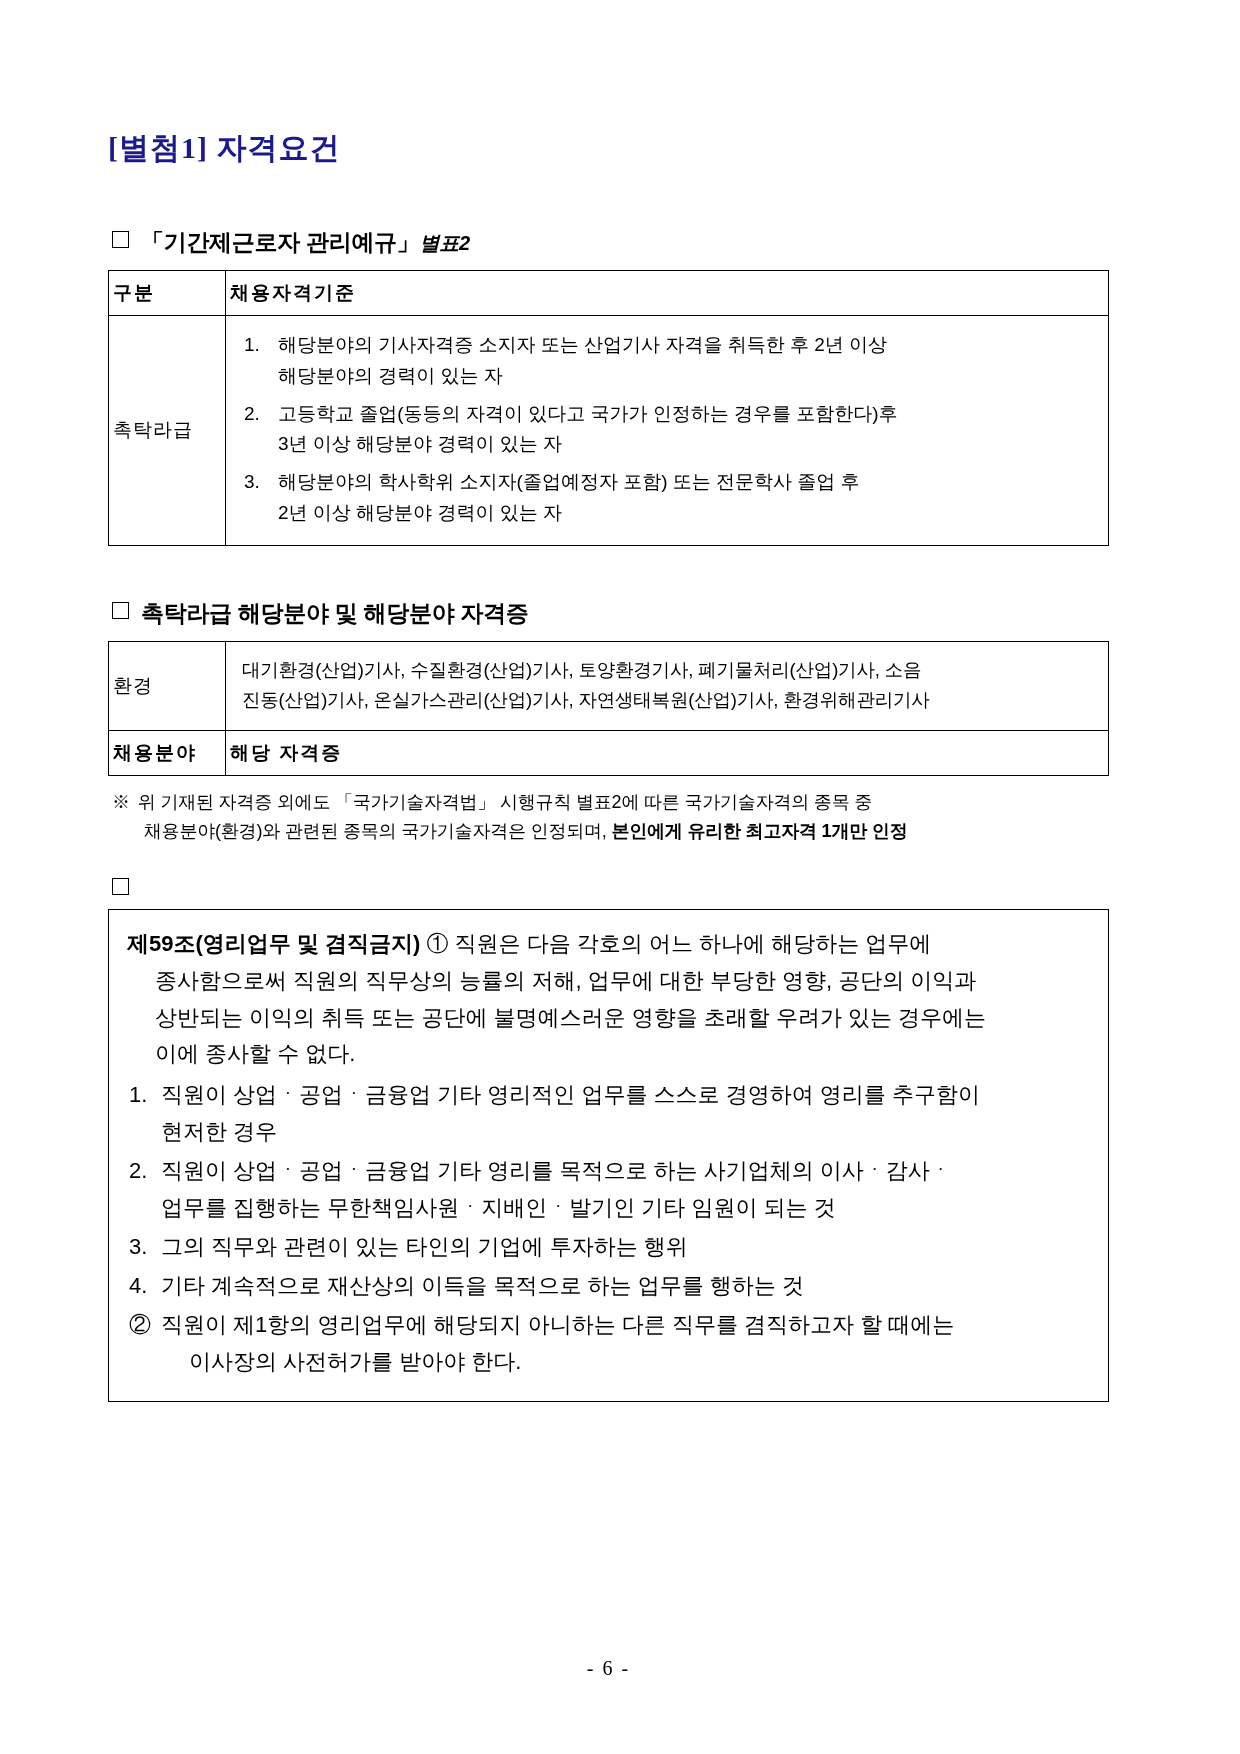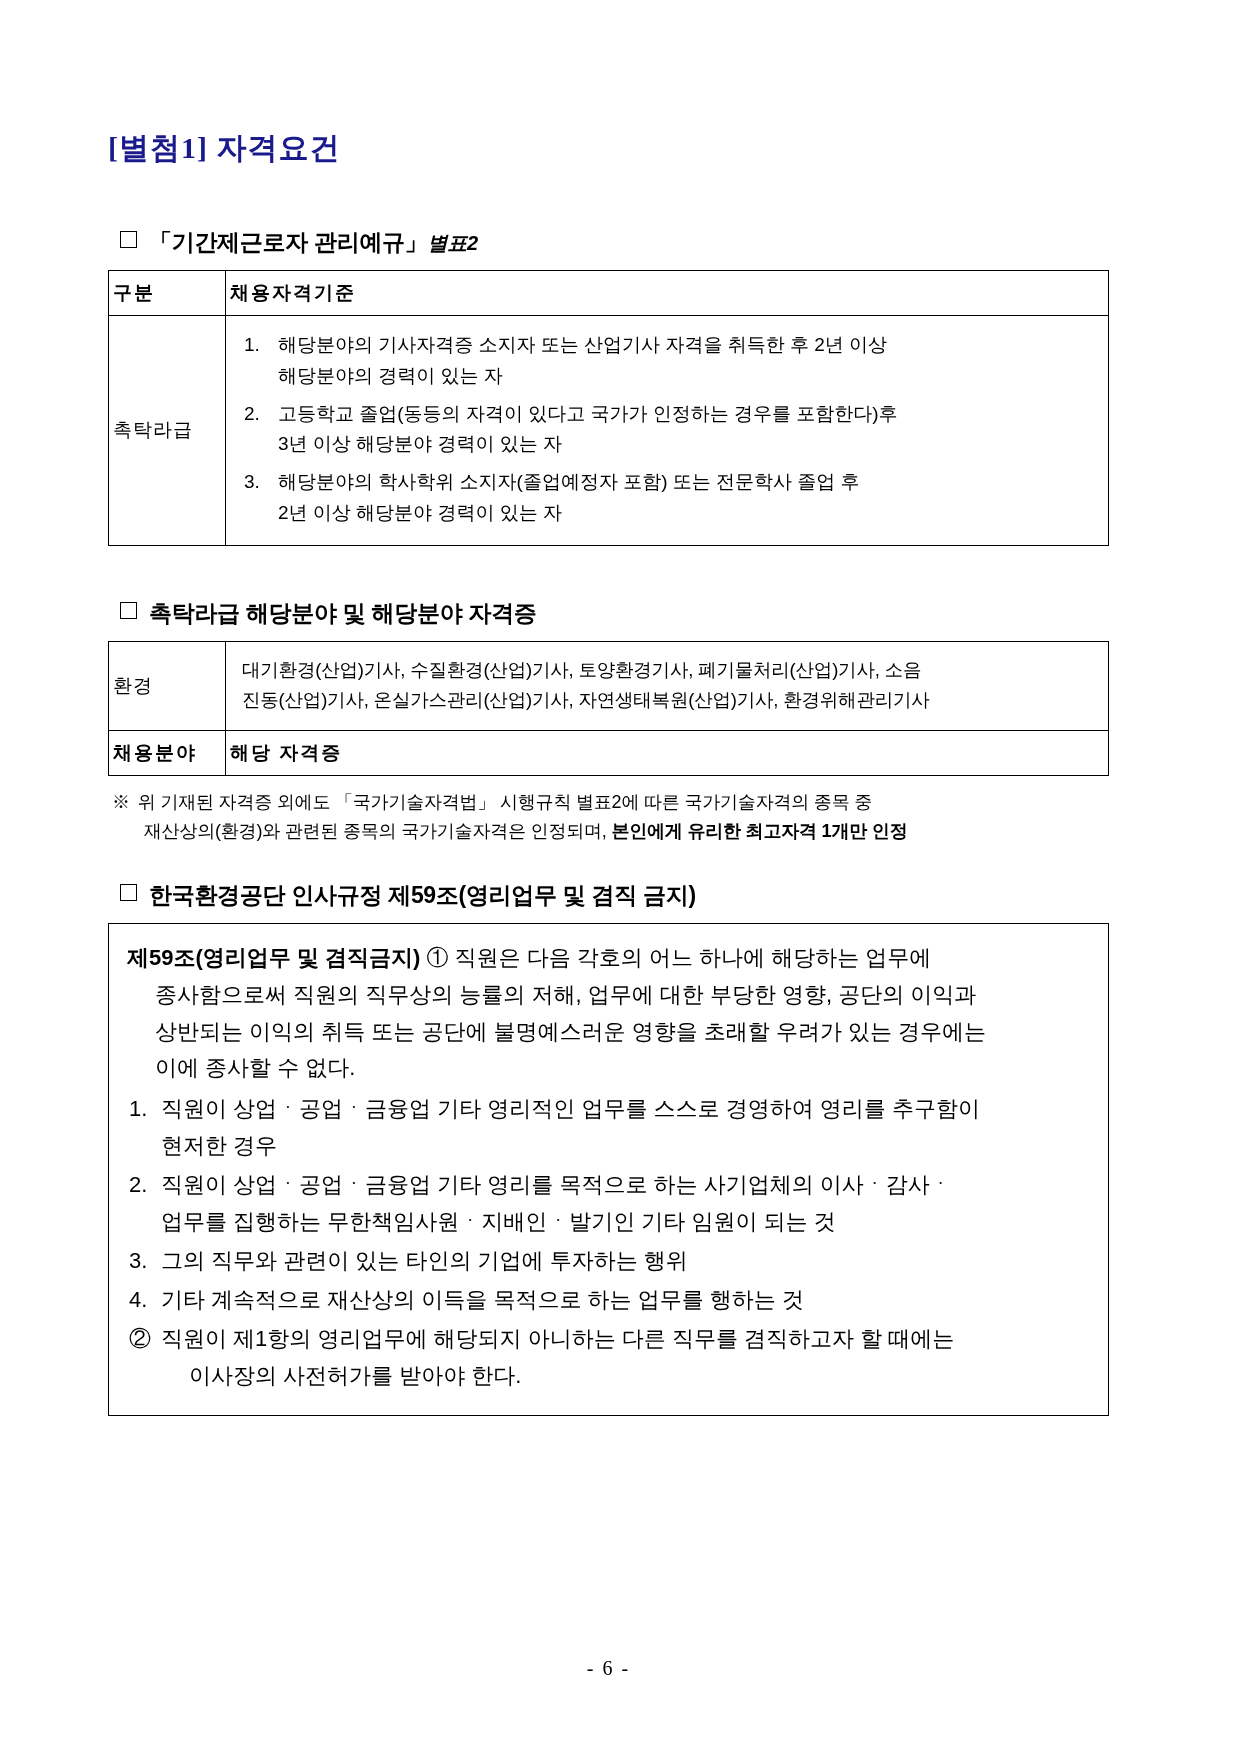--- a/index.html
+++ b/index.html
@@ -31,21 +31,21 @@
     letter-spacing: 1px;
     margin: 0 0 58px 0;
   }
 
   
   .section-heading {
     display: flex;
     align-items: baseline;
     font-size: 23px;
     font-weight: bold;
-    margin: 0 0 12px 12px;
+    margin: 0 0 12px 4px;
     letter-spacing: -0.3px;
   }
   .section-heading .box-mark {
     display: inline-block;
     width: 15px;
     height: 15px;
     border: 1.6px solid #000;
     margin-right: 12px;
     position: relative;
     top: -2px;
@@ -271,29 +271,28 @@
           <div class="th-cell">해당 자격증</div>
         </th>
       </tr>
     </tbody>
   </table>
 
   <div class="note">
     <span class="mark">※</span>
     <span class="note-body">
       <span>위 기재된 자격증 외에도 「국가기술자격법」 시행규칙 별표2에 따른 국가기술자격의 종목 중</span><br>
-      <span class="note-line2"><span>재산상의(환경)와 관련된 종목의 국가기술자격은 인정되며, </span><span class="bold">본인에게 유리한 최고자격 1개만 인정</span></span>
+      <span class="note-line2"><span>채용분야(환경)와 관련된 종목의 국가기술자격은 인정되며, </span><span class="bold">본인에게 유리한 최고자격 1개만 인정</span></span>
     </span>
   </div>
 
   <div class="gap-md"></div>
 
   <div class="section-heading">
     <span class="box-mark"></span>
-    <span>한국환경공단 인사규정 제59조(영리업무 및 겸직 금지)</span>
   </div>
 
   <div class="rule-box">
     <div class="rule-para first">
       <span class="bold">제59조(영리업무 및 겸직금지)</span>
       <span>①</span>
       <span>직원은 다음 각호의 어느 하나에 해당하는 업무에</span><br>
       <span style="padding-left:28px; display:inline-block"></span><span>종사함으로써 직원의 직무상의 능률의 저해, 업무에 대한 부당한 영향, 공단의 이익과</span><br>
       <span style="padding-left:28px; display:inline-block"></span><span>상반되는 이익의 취득 또는 공단에 불명예스러운 영향을 초래할 우려가 있는 경우에는</span><br>
       <span style="padding-left:28px; display:inline-block"></span><span>이에 종사할 수 없다.</span>

